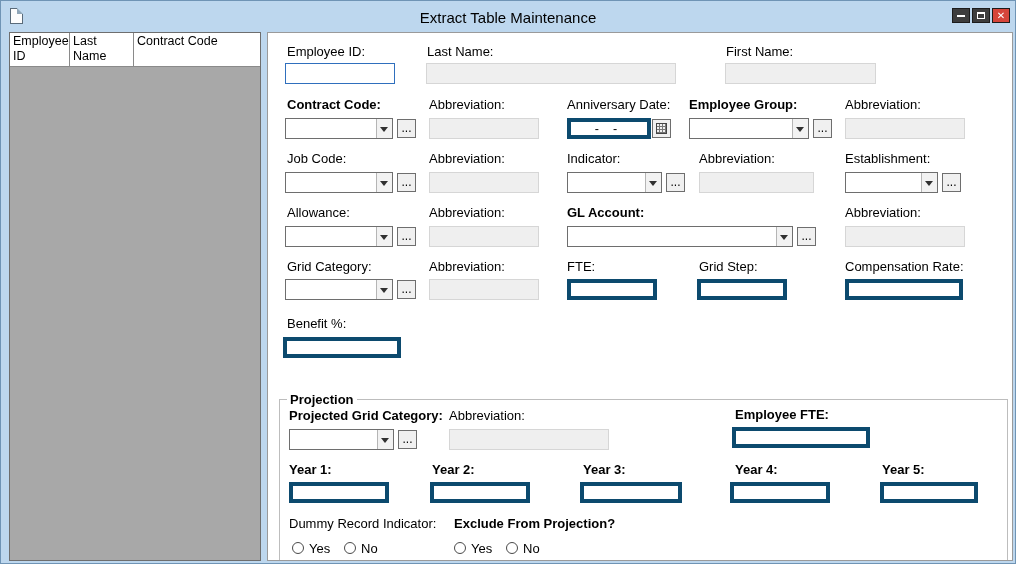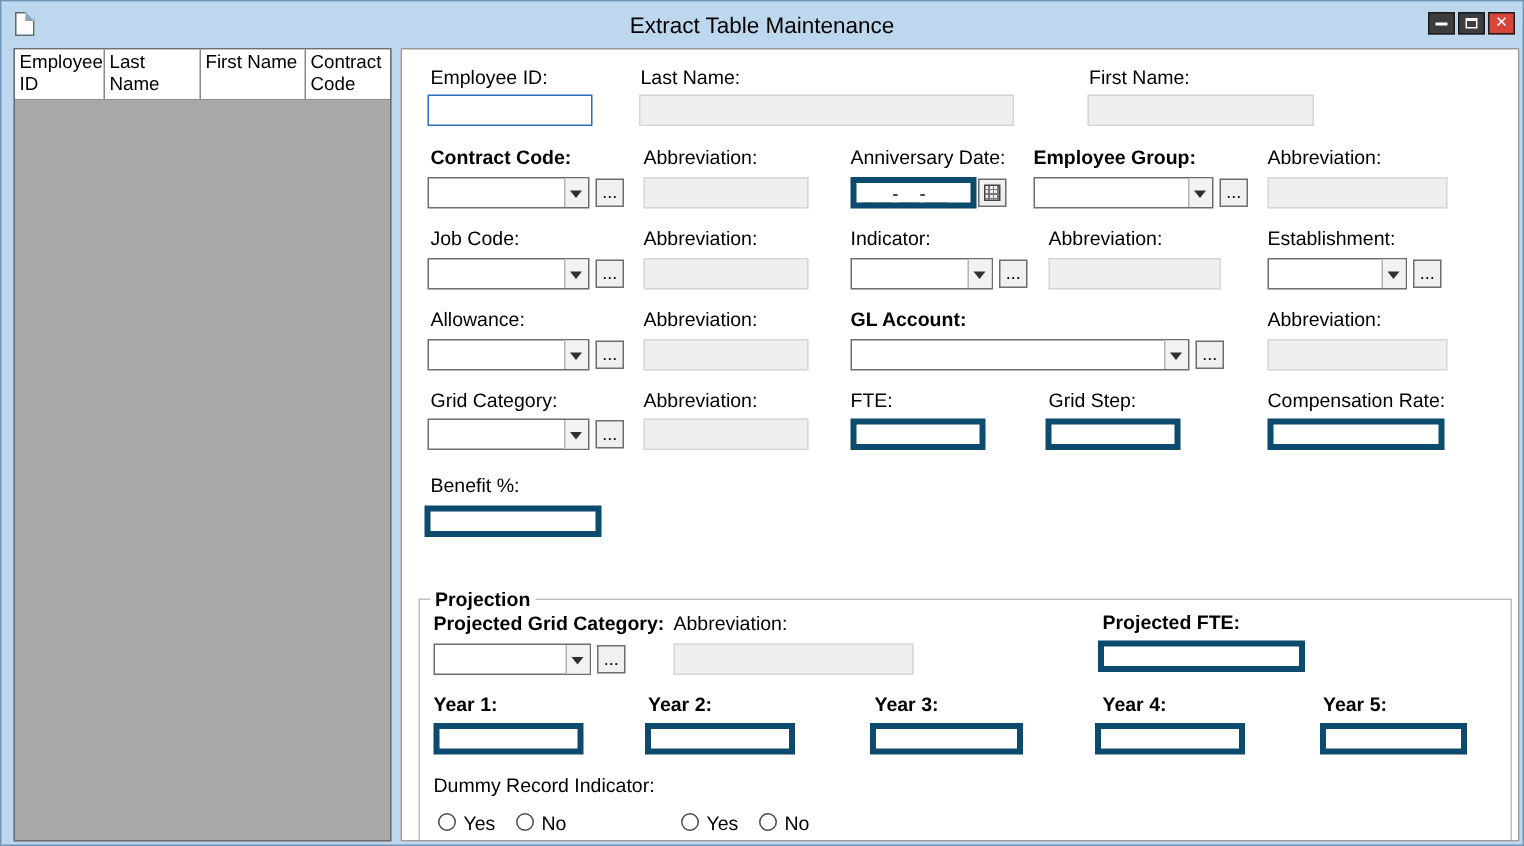--- a/index.html
+++ b/index.html
@@ -72,21 +72,20 @@
         <span class="max-glyph"></span>
       </span>
     <span class="winbtn close">✕</span>
   </div>
 </div>
 
 <div class="left-panel">
   <div class="lheader">
     <div class="hcell" style="width:60px">Employee ID</div>
     <div class="hcell" style="width:64px">Last Name</div>
-    <div class="hcell" style="width:70px">First Name</div>
     <div class="hcell">Contract Code</div>
   </div>
   <div class="lbody"></div>
 </div>
 
 <div class="main">
 
   <span class="lbl" style="left:19px;top:11px">Employee ID:</span>
   <input class="txt focus" style="left: 17px; top: 30px; width: 110px;">
   <span class="lbl" style="left:159px;top:11px">Last Name:</span>
@@ -187,35 +186,36 @@
 
   <span class="lbl b" style="left:21px;top:375px">Projected Grid Category:</span>
   <div class="combo" style="left:21px;top:396px;width:105px">
     <span class="arrowbox">
         <span class="arrow"></span>
       </span>
   </div>
   <button class="dots" style="left:130px;top:397px">...</button>
   <span class="lbl" style="left:181px;top:375px">Abbreviation:</span>
   <input class="txt dis" style="left: 181px; top: 396px; width: 160px;" disabled="">
-  <span class="lbl b" style="left:467px;top:374px">Projected FTE:</span>
+  <span class="lbl b" style="left:467px;top:374px">Employee FTE:</span>
   <input class="txt" style="left: 464px; top: 394px; width: 138px;">
 
   <span class="lbl b" style="left:21px;top:429px">Year 1:</span>
   <span class="lbl b" style="left:164px;top:429px">Year 2:</span>
   <span class="lbl b" style="left:315px;top:429px">Year 3:</span>
   <span class="lbl b" style="left:467px;top:429px">Year 4:</span>
   <span class="lbl b" style="left:614px;top:429px">Year 5:</span>
   <input class="txt" style="left: 21px; top: 449px; width: 100px;">
   <input class="txt" style="left: 162px; top: 449px; width: 100px;">
   <input class="txt" style="left: 312px; top: 449px; width: 102px;">
   <input class="txt" style="left: 462px; top: 449px; width: 100px;">
   <input class="txt" style="left: 612px; top: 449px; width: 98px;">
 
   <span class="lbl" style="left:21px;top:483px">Dummy Record Indicator:</span>
+  <span class="lbl b" style="left:186px;top:483px">Exclude From Projection?</span>
 
   <span class="radio" style="left:24px;top:509px"></span>
   <span class="lbl" style="left:41px;top:508px">Yes</span>
   <span class="radio" style="left:76px;top:509px"></span>
   <span class="lbl" style="left:93px;top:508px">No</span>
   <span class="radio" style="left:186px;top:509px"></span>
   <span class="lbl" style="left:203px;top:508px">Yes</span>
   <span class="radio" style="left:238px;top:509px"></span>
   <span class="lbl" style="left:255px;top:508px">No</span>
 

